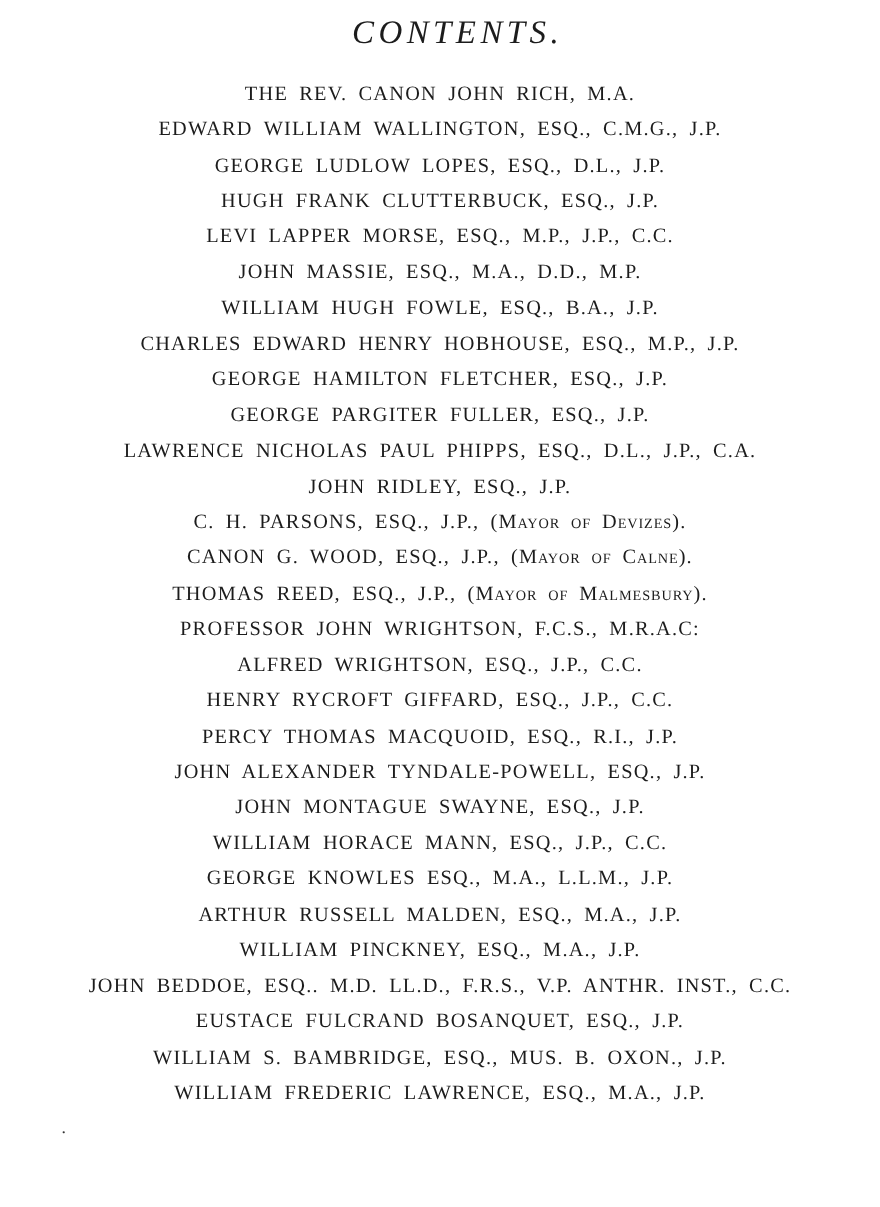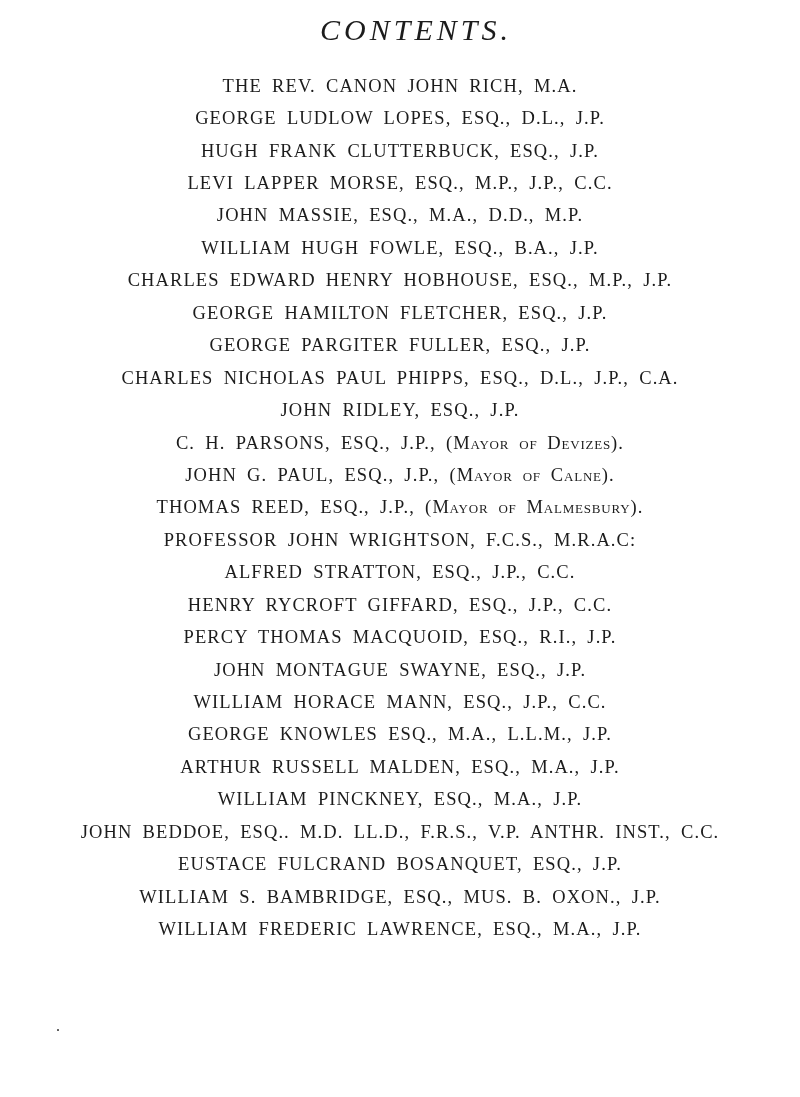--- a/index.html
+++ b/index.html
@@ -58,20 +58,23 @@
 </head>
 <body>
 
 <div class="page-title">CONTENTS.</div>
 
 <div class="contents-list">
   <div class="line">
       <span>THE REV. CANON JOHN RICH, M.A.</span>
     </div>
   <div class="line">
+      <span>EDWARD WILLIAM WALLINGTON, ESQ., C.M.G., J.P.</span>
+    </div>
+  <div class="line">
       <span>GEORGE LUDLOW LOPES, ESQ., D.L., J.P.</span>
     </div>
   <div class="line">
       <span>HUGH FRANK CLUTTERBUCK, ESQ., J.P.</span>
     </div>
   <div class="line">
       <span>LEVI LAPPER MORSE, ESQ., M.P., J.P., C.C.</span>
     </div>
   <div class="line">
       <span>JOHN MASSIE, ESQ., M.A., D.D., M.P.</span>
@@ -82,51 +85,54 @@
   <div class="line">
       <span>CHARLES EDWARD HENRY HOBHOUSE, ESQ., M.P., J.P.</span>
     </div>
   <div class="line">
       <span>GEORGE HAMILTON FLETCHER, ESQ., J.P.</span>
     </div>
   <div class="line">
       <span>GEORGE PARGITER FULLER, ESQ., J.P.</span>
     </div>
   <div class="line">
-      <span>CHARLES NICHOLAS PAUL PHIPPS, ESQ., D.L., J.P., C.A.</span>
+      <span>LAWRENCE NICHOLAS PAUL PHIPPS, ESQ., D.L., J.P., C.A.</span>
     </div>
   <div class="line">
       <span>JOHN RIDLEY, ESQ., J.P.</span>
     </div>
   <div class="line">
       <span>C. H. PARSONS, ESQ., J.P., (</span>
       <span class="sc">Mayor of Devizes</span>
       <span>).</span>
     </div>
   <div class="line">
-      <span>JOHN G. PAUL, ESQ., J.P., (</span>
+      <span>CANON G. WOOD, ESQ., J.P., (</span>
       <span class="sc">Mayor of Calne</span>
       <span>).</span>
     </div>
   <div class="line">
       <span>THOMAS REED, ESQ., J.P., (</span>
       <span class="sc">Mayor of Malmesbury</span>
       <span>).</span>
     </div>
   <div class="line">
       <span>PROFESSOR JOHN WRIGHTSON, F.C.S., M.R.A.C:</span>
     </div>
   <div class="line">
-      <span>ALFRED STRATTON, ESQ., J.P., C.C.</span>
+      <span>ALFRED WRIGHTSON, ESQ., J.P., C.C.</span>
     </div>
   <div class="line">
       <span>HENRY RYCROFT GIFFARD, ESQ., J.P., C.C.</span>
     </div>
   <div class="line">
       <span>PERCY THOMAS MACQUOID, ESQ., R.I., J.P.</span>
+    </div>
+  <div class="line">
+      <span>JOHN ALEXANDER TYNDALE-POWELL, ESQ., J.P.</span>
     </div>
   <div class="line">
       <span>JOHN MONTAGUE SWAYNE, ESQ., J.P.</span>
     </div>
   <div class="line">
       <span>WILLIAM HORACE MANN, ESQ., J.P., C.C.</span>
     </div>
   <div class="line">
       <span>GEORGE KNOWLES ESQ., M.A., L.L.M., J.P.</span>
     </div>

